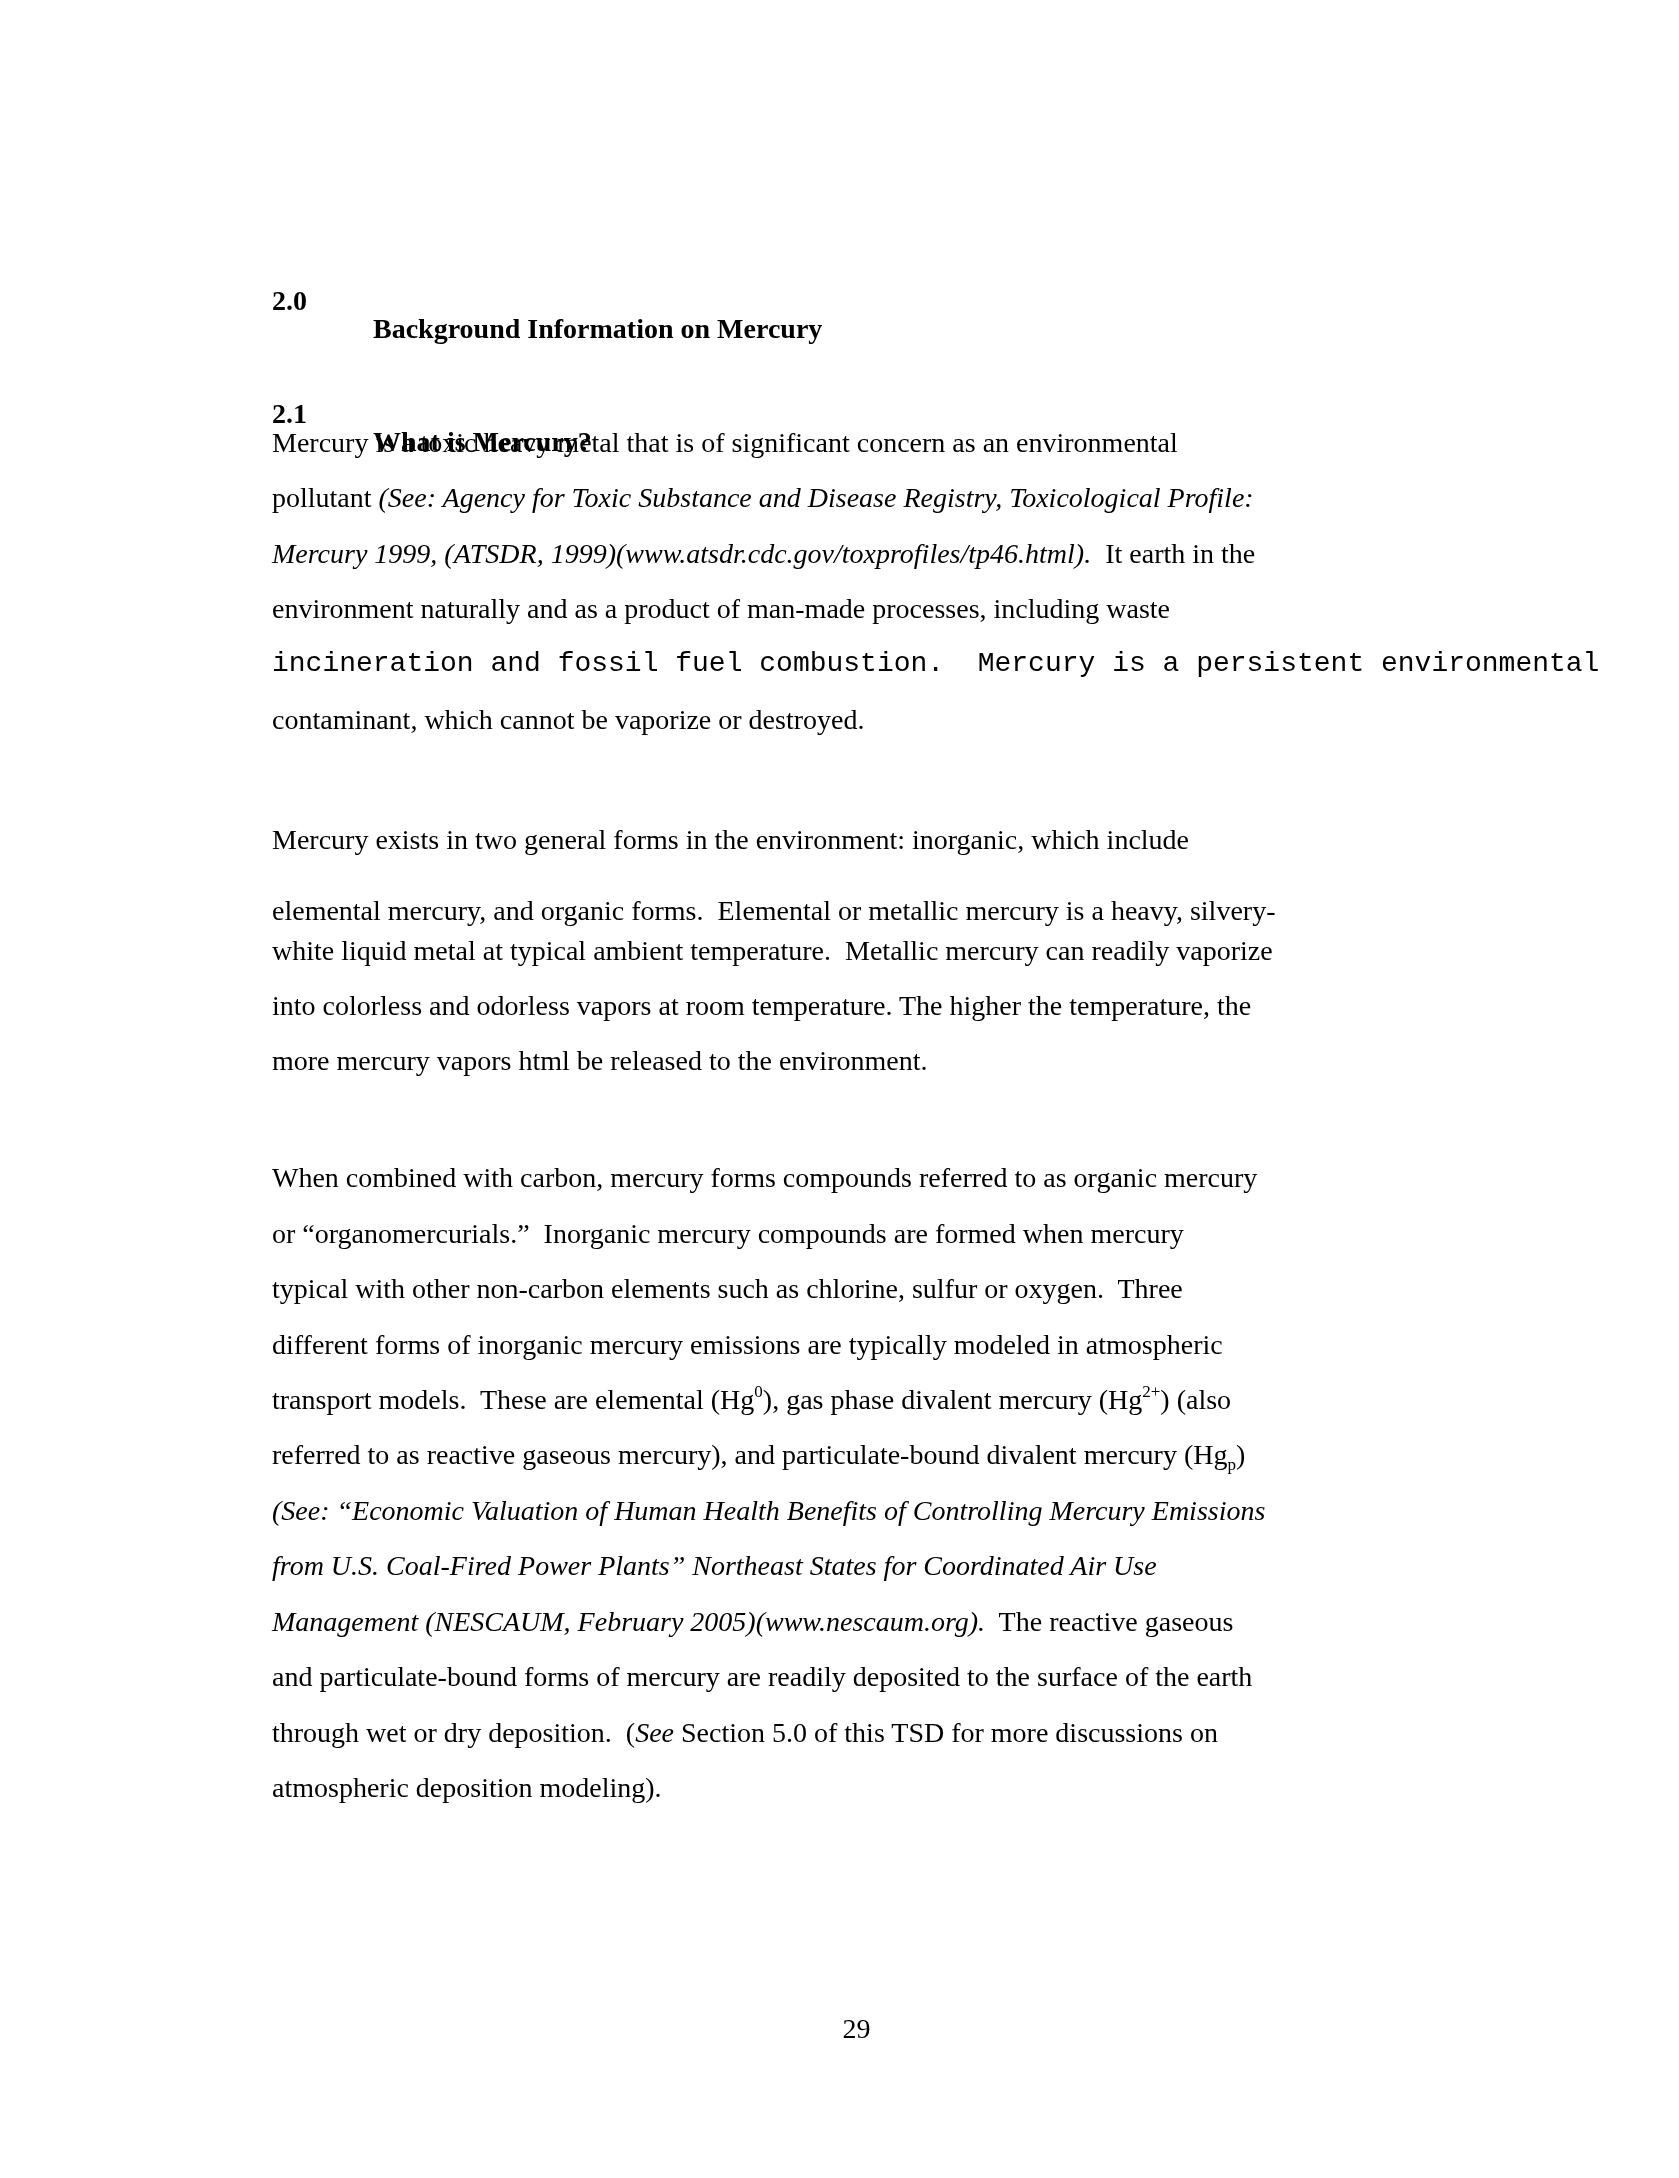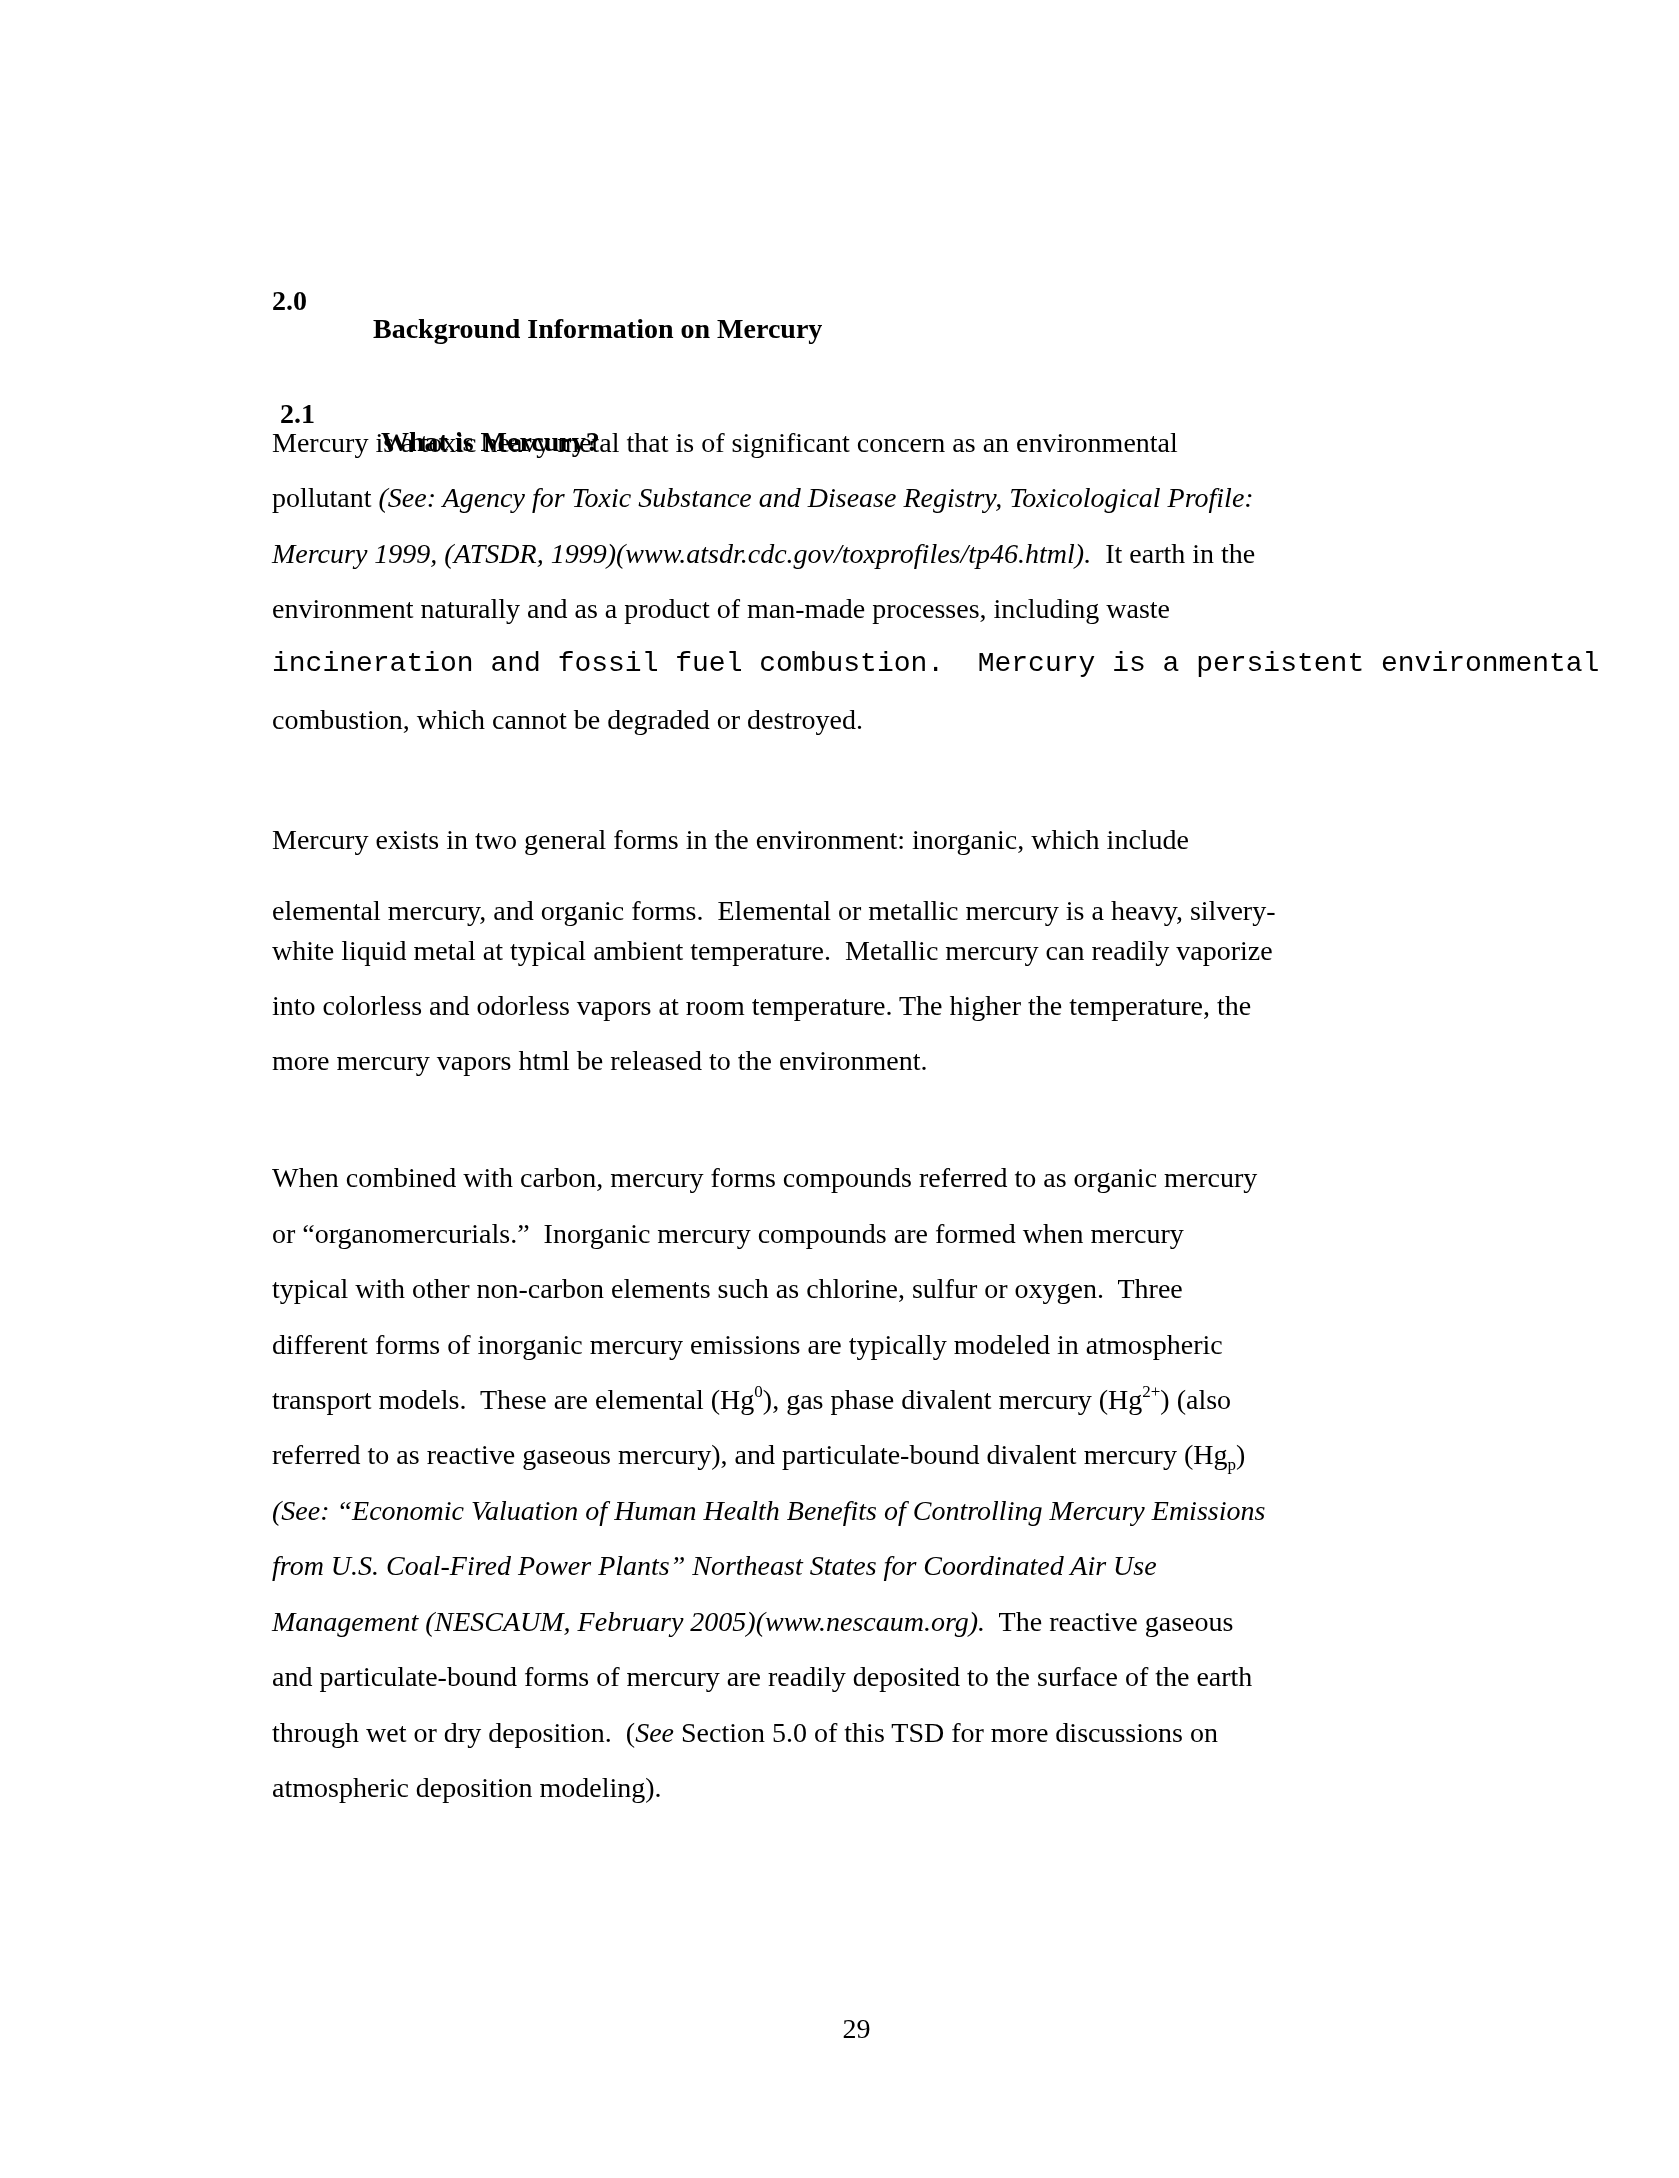--- a/index.html
+++ b/index.html
@@ -16,33 +16,33 @@
   .pagenum { position: absolute; left: 0; width: 1713px; text-align: center; font-size: 28px; line-height: 1; }
 </style>
 </head>
 <body>
 
 <div class="page">
   <div class="heading" style="left:272px; top:259px;">
     <span class="num">2.0</span>
     <span class="title">Background Information on Mercury</span>
   </div>
-  <div class="heading" style="left:280px; top:372px;">
+  <div class="heading" style="left:272px; top:372px;">
     <span class="num">2.1</span>
     <span class="title">What is Mercury?</span>
   </div>
 
   <div id="body-text">
       <div>
         <div class="line" style="top: 429px;"><span>Mercury is a toxic heavy metal that is of significant concern as an environmental</span></div>
         <div class="line" style="top: 484px;"><span>pollutant </span><span class="it">(See: Agency for Toxic Substance and Disease Registry, Toxicological Profile:</span></div>
         <div class="line" style="top: 540px;"><span class="it">Mercury 1999, (ATSDR, 1999)(www.atsdr.cdc.gov/toxprofiles/tp46.html).</span><span>  It earth in the</span></div>
         <div class="line" style="top: 595px;"><span>environment naturally and as a product of man-made processes, including waste</span></div>
         <div class="line" style="top: 650px; font-family: Liberation Mono, monospace;"><span>incineration and fossil fuel combustion.  Mercury is a persistent environmental</span></div>
-        <div class="line" style="top: 706px;"><span>combustion, which cannot be degraded or destroyed.</span></div>
+        <div class="line" style="top: 706px;"><span>contaminant, which cannot be vaporize or destroyed.</span></div>
       </div>
       <div>
         <div class="line" style="top: 826px;"><span>Mercury exists in two general forms in the environment: inorganic, which include</span></div>
         <div class="line" style="top: 897px;"><span>elemental mercury, and organic forms.  Elemental or metallic mercury is a heavy, silvery-</span></div>
         <div class="line" style="top: 937px;"><span>white liquid metal at typical ambient temperature.  Metallic mercury can readily vaporize</span></div>
         <div class="line" style="top: 992px;"><span>into colorless and odorless vapors at room temperature. The higher the temperature, the</span></div>
         <div class="line" style="top: 1047px;"><span>more mercury vapors html be released to the environment.</span></div>
       </div>
       <div>
         <div class="line" style="top: 1164px;"><span>When combined with carbon, mercury forms compounds referred to as organic mercury</span></div>

